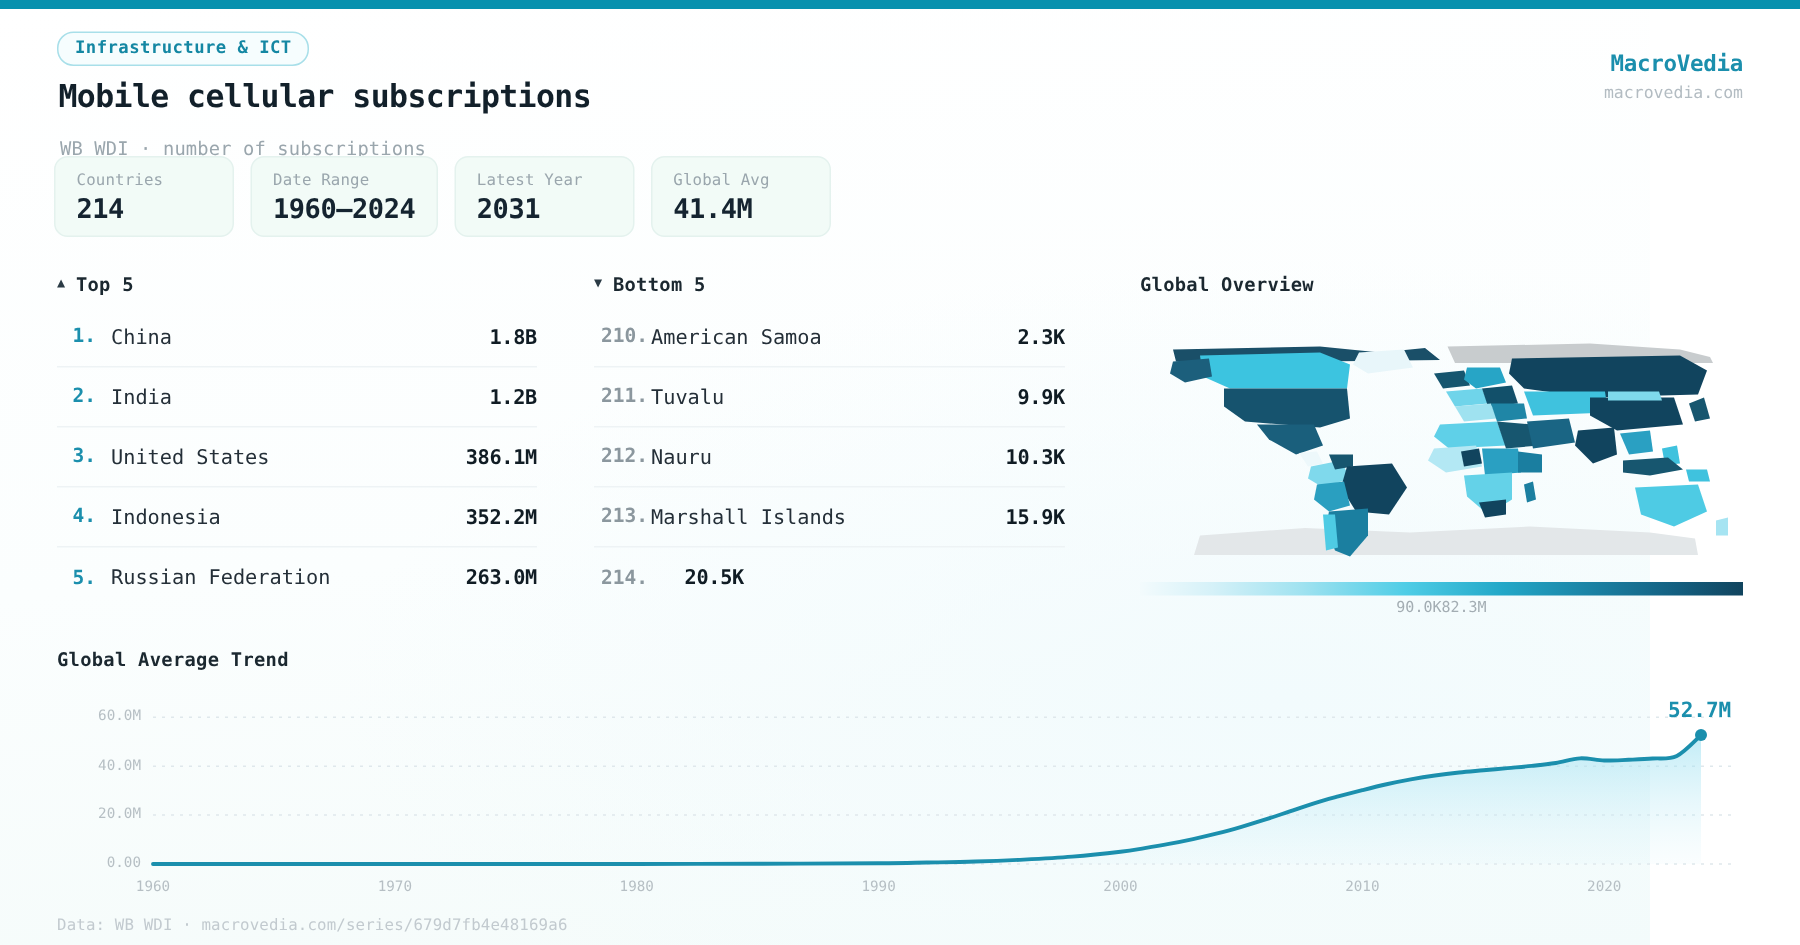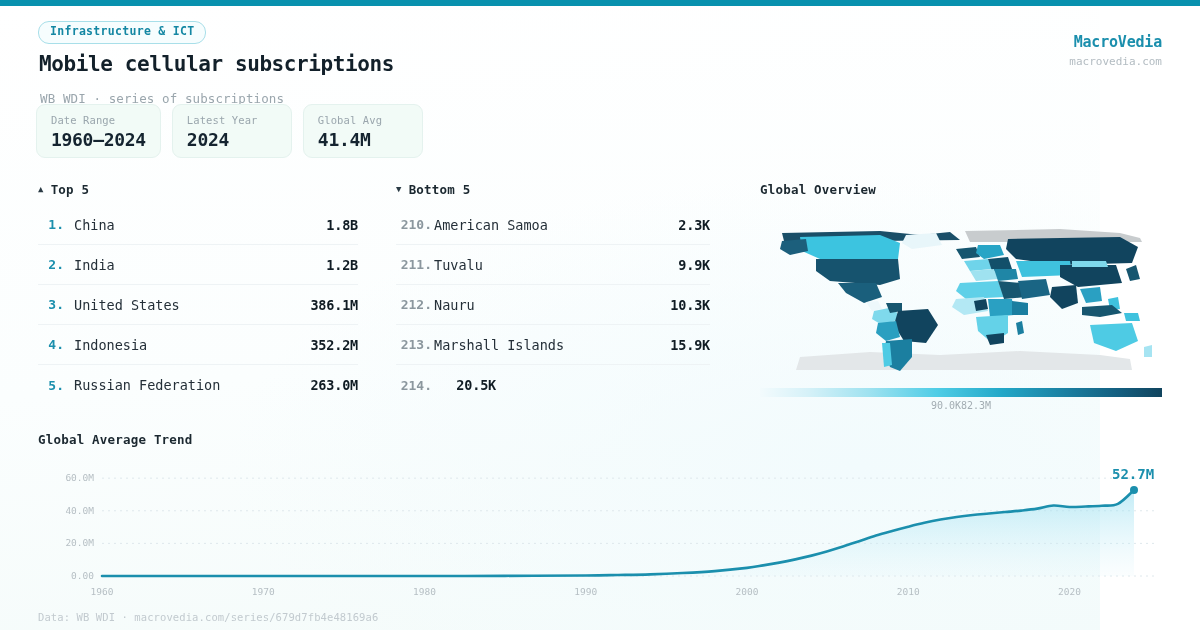--- a/index.html
+++ b/index.html
@@ -266,36 +266,40 @@
 </head>
 <body>
 
 <div id="page">
 
   <div class="accent-bar"></div>
 
   <div class="header">
     <span class="badge">Infrastructure &amp; ICT</span>
     <div class="title">Mobile cellular subscriptions</div>
-    <div class="subtitle">WB WDI · series of subscriptions</div>
+    <div class="subtitle">WB WDI · number of subscriptions</div>
 
     <div class="brand">
       <div class="brand-name">MacroVedia</div>
       <div class="brand-url">macrovedia.com</div>
     </div>
   </div>
 
   <div class="stats">
     <div class="stat-card">
+      <div class="stat-label">Countries</div>
+      <div class="stat-value">214</div>
+    </div>
+    <div class="stat-card">
       <div class="stat-label">Date Range</div>
       <div class="stat-value">1960–2024</div>
     </div>
     <div class="stat-card">
       <div class="stat-label">Latest Year</div>
-      <div class="stat-value">2024</div>
+      <div class="stat-value">2031</div>
     </div>
     <div class="stat-card">
       <div class="stat-label">Global Avg</div>
       <div class="stat-value">41.4M</div>
     </div>
   </div>
 
   <div id="top-block">
     <div class="section-title">
       <span class="tri">▲</span>

